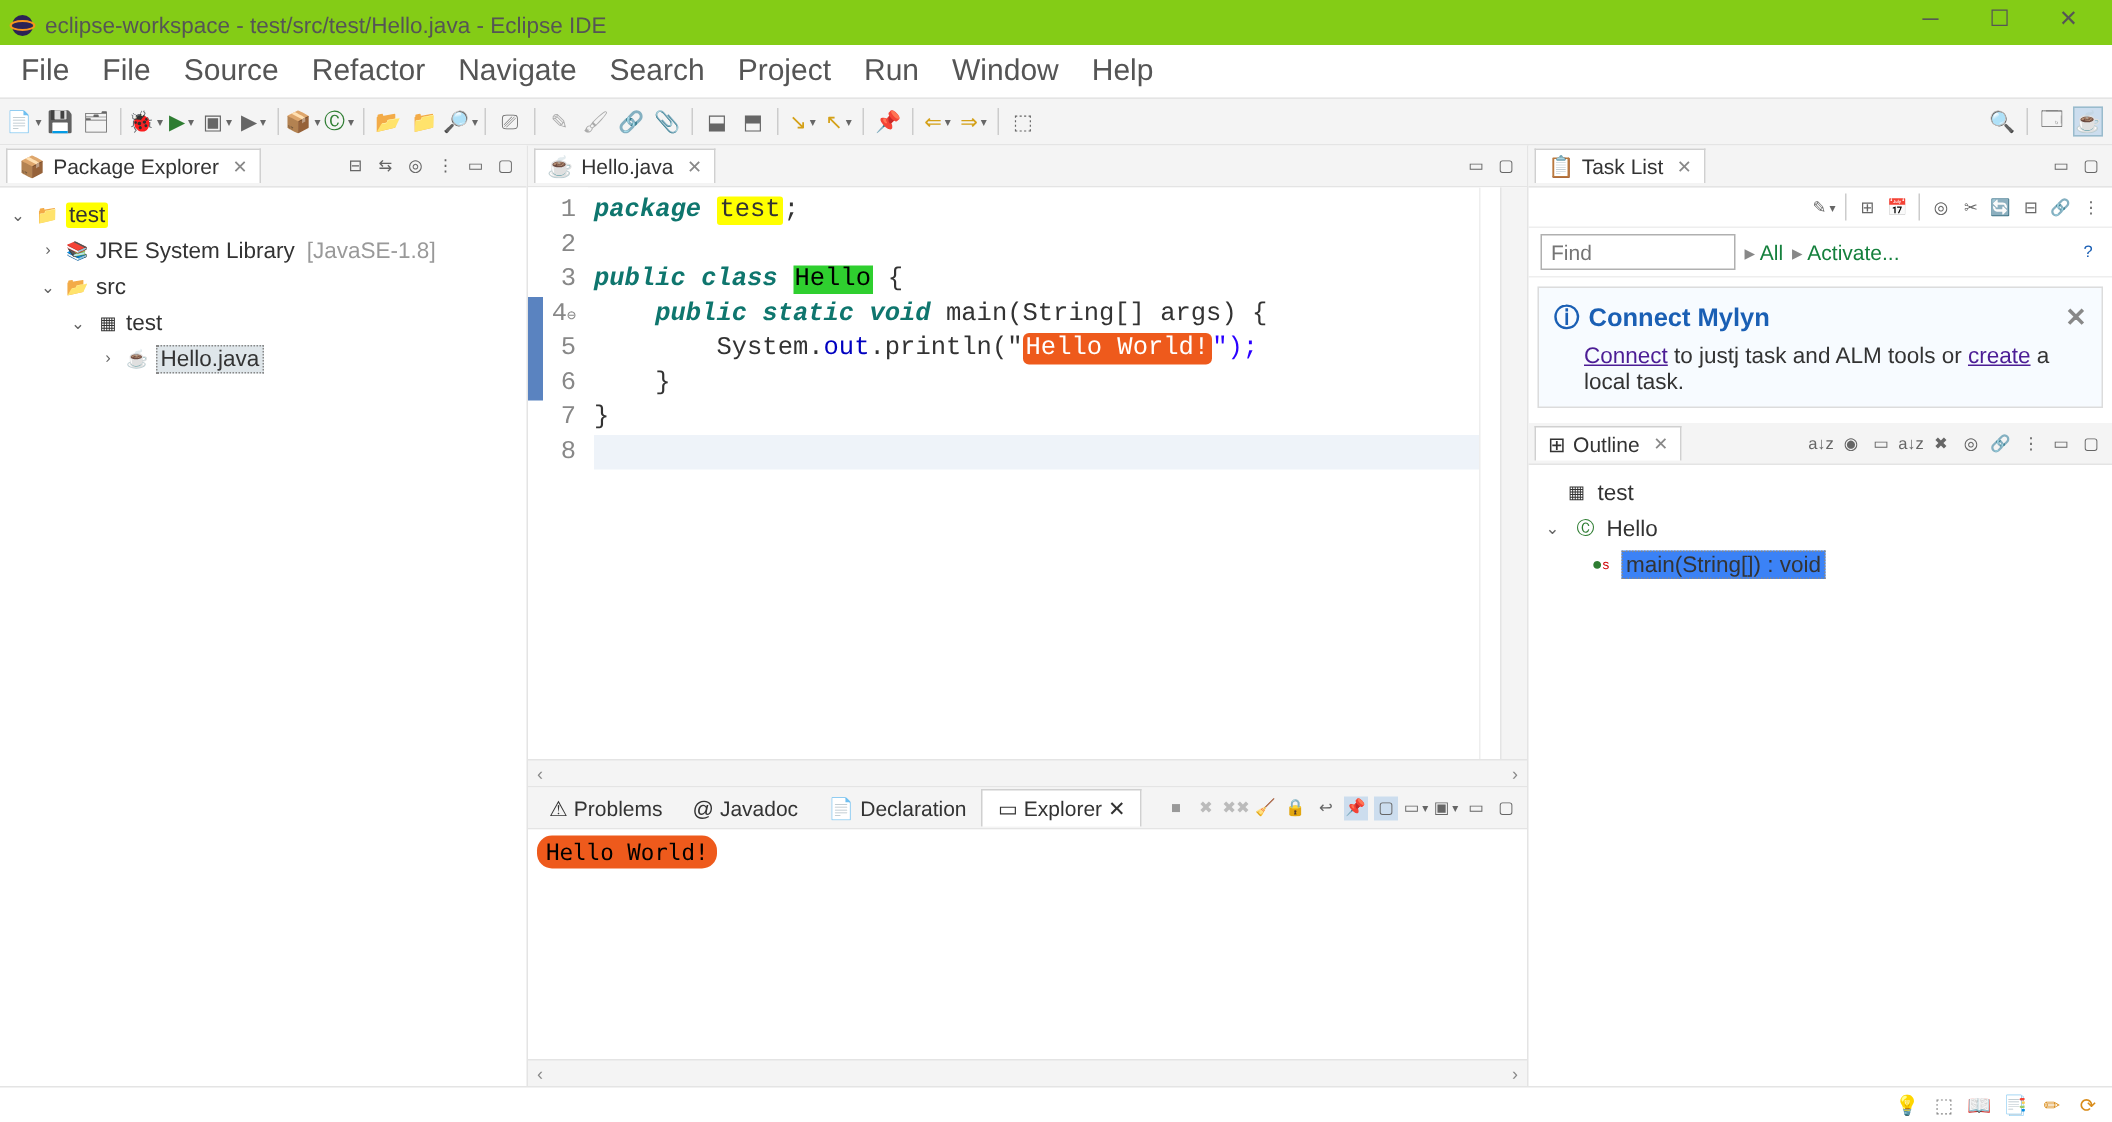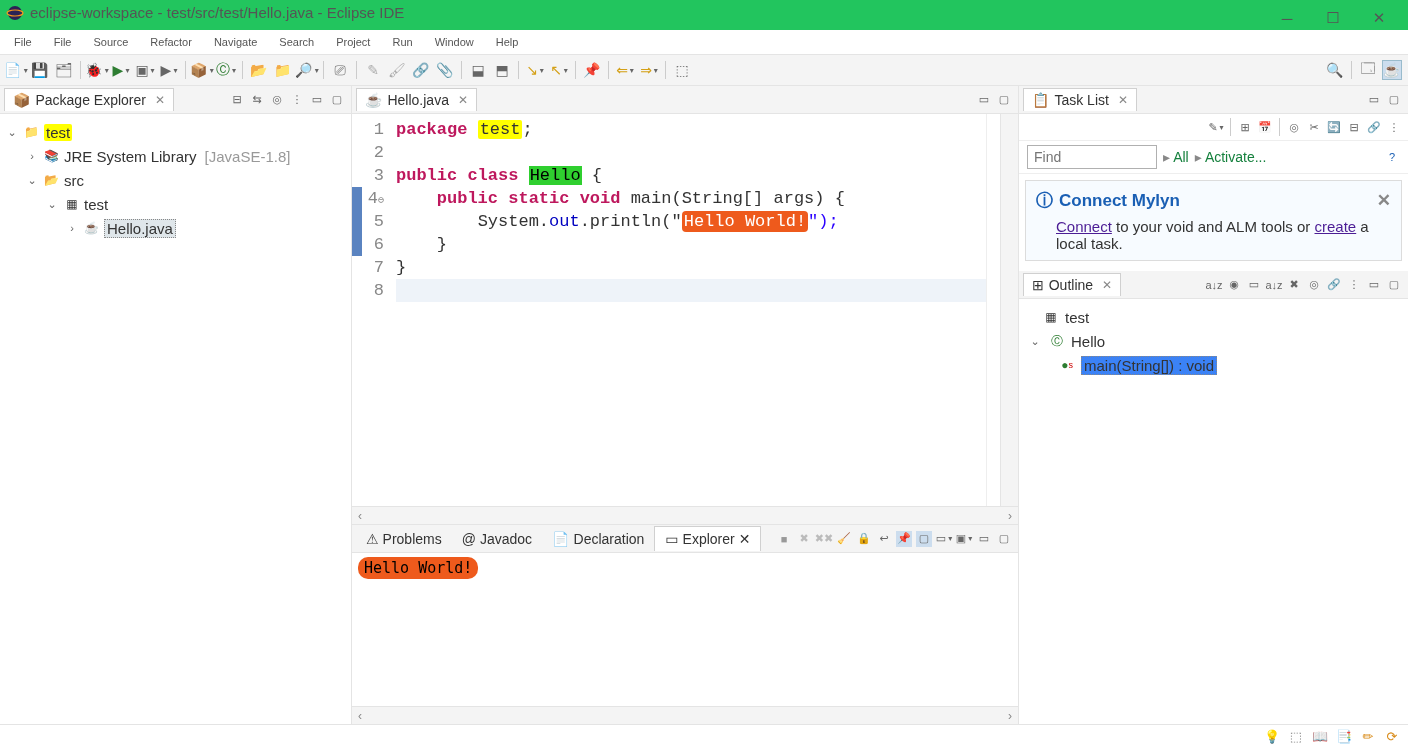--- a/index.html
+++ b/index.html
@@ -10,32 +10,32 @@
     background: #fff;
     width: 1408px;
     height: 748px;
     overflow: hidden;
     display: flex;
     flex-direction: column;
   }
   
   .titlebar {
     display: flex;
-    align-items: flex-start;
+    align-items: flex-end;
     padding: 4px 6px;
     height: 30px;
-    background: #22c55e;
+    background: #84cc16;
     color: #555;
     font-size: 15px;
   }
   .titlebar .app-icon { width: 18px; height:18px; margin-right:6px; display:inline-block; }
   .titlebar .spacer { flex:1; }
   .win-btn { width:46px; height:28px; display:flex; align-items:center; justify-content:center; color:#555; }
   
-  .menubar { display:flex; gap:2px; padding:2px 4px; font-size:11px; color:#555; background:#fff;}
+  .menubar { display:flex; gap:2px; padding:2px 4px; font-size:20px; color:#555; background:#fff;}
   .menubar .item { padding:4px 10px; }
   
   .maintoolbar { display:flex; align-items:center; gap:4px; padding:4px 6px; background:#f4f4f4; border-top:1px solid #e4e4e4; border-bottom:1px solid #e4e4e4; height:32px;}
   .tb-icon { width:20px; height:20px; display:flex; align-items:center; justify-content:center; font-size:14px; color:#666;}
   .tb-sep { width:1px; height:18px; background:#ccc; margin:0 2px;}
   .tb-drop::after { content:"▾"; font-size:8px; color:#666; margin-left:2px;}
   .right-cluster { margin-left:auto; display:flex; gap:4px; align-items:center;}
   
   .main { flex:1; display:flex; min-height:0;}
   .left-panel { width:352px; border-right:1px solid #e4e4e4; display:flex; flex-direction:column; background:#fff;}
@@ -54,21 +54,21 @@
   .ic { width:16px; height:16px; display:inline-flex; align-items:center; justify-content:center; font-size:12px;}
   .hl-yellow { background:#ffff00; padding:0 2px; border-radius:2px;}
   .selected-node { background:#dfe6ea; border:1px dotted #888; padding:0 2px;}
   .jre-note { color:#999;}
   
   .editor-body { display:flex; flex:1; min-height:0; font-family: Consolas, "Courier New", monospace; font-size:17px; line-height:23px; background:#fff; position:relative;}
   .gutter { width:40px; text-align:right; color:#888; padding:4px 8px 4px 0; user-select:none; background:#fff;position:relative;}
   .gutter .ln { height:23px; }
   .gut-mark { position:absolute; left:0; width:10px; background:#5a83c0;}
   .code { flex:1; padding:4px 0 4px 4px; white-space:pre; overflow:auto;}
-  .kw { color:#be185d; font-weight:bold;}
+  .kw { color:#0f766e; font-weight:bold;font-style:italic;}
   .fld { color:#0000c0; }
   .str { color:#2a00ff;}
   .hl-green { background:#2fcf2f; color:#000; padding:0 1px;}
   .hl-orange { background:#ee5a1c; color:#fff; padding:1px 2px; border-radius:4px;}
   .current-line { background:#eef3f9; display:block;}
   .hscroll { height:18px; background:#f4f4f4; border-top:1px solid #e4e4e4; display:flex; align-items:center; justify-content:space-between; padding:0 6px; color:#888; font-size:12px;}
   .vscroll { width:18px; background:#f4f4f4; border-left:1px solid #e4e4e4;}
   .ovr { width:14px; background:#fff; border-left:1px solid #eee;}
   
   .bottom-area { height:200px; display:flex; flex-direction:column; border-top:1px solid #e4e4e4;}
@@ -333,21 +333,21 @@
       <span class="vt-icon" style="color:#1a5fb4">?</span>
     </div>
     <div class="mylyn-box">
       <div class="hdr">
           <span style="color:#1a5fb4">ⓘ</span>
           <span>Connect Mylyn</span>
           <span style="flex:1"></span>
           <span style="color:#888">✕</span>
         </div>
       <div style="margin-top:6px; margin-left:20px;">
-        <a>Connect</a><span> to your void and ALM tools or </span><a>create</a><span> a local task.</span>
+        <a>Connect</a><span> to justj task and ALM tools or </span><a>create</a><span> a local task.</span>
       </div>
     </div>
 
     <div class="view-header" style="margin-top:4px;">
       <div class="view-tab">
         <span>⊞</span>
         <span>Outline</span>
         <span class="close-x">✕</span>
       </div>
       <div class="view-tools">

